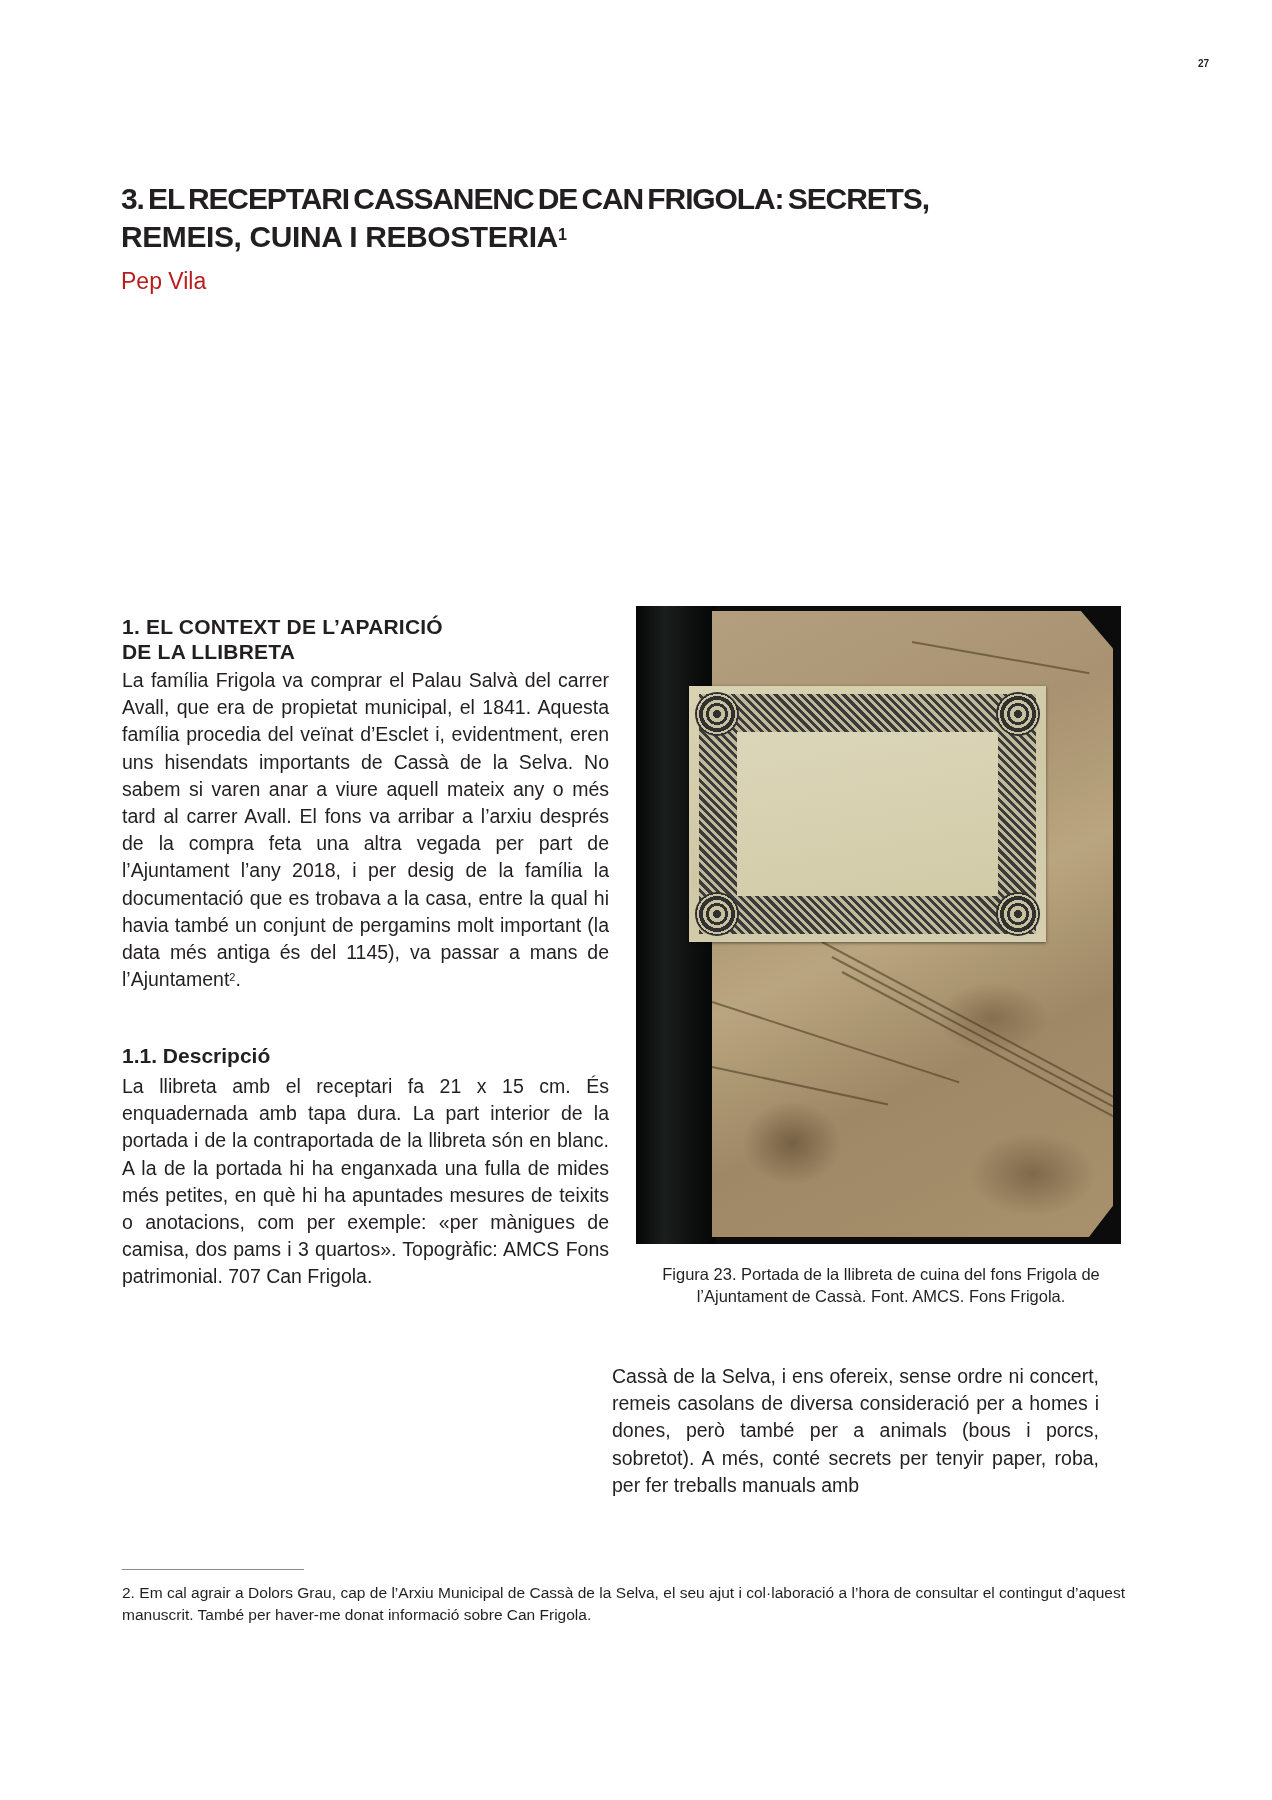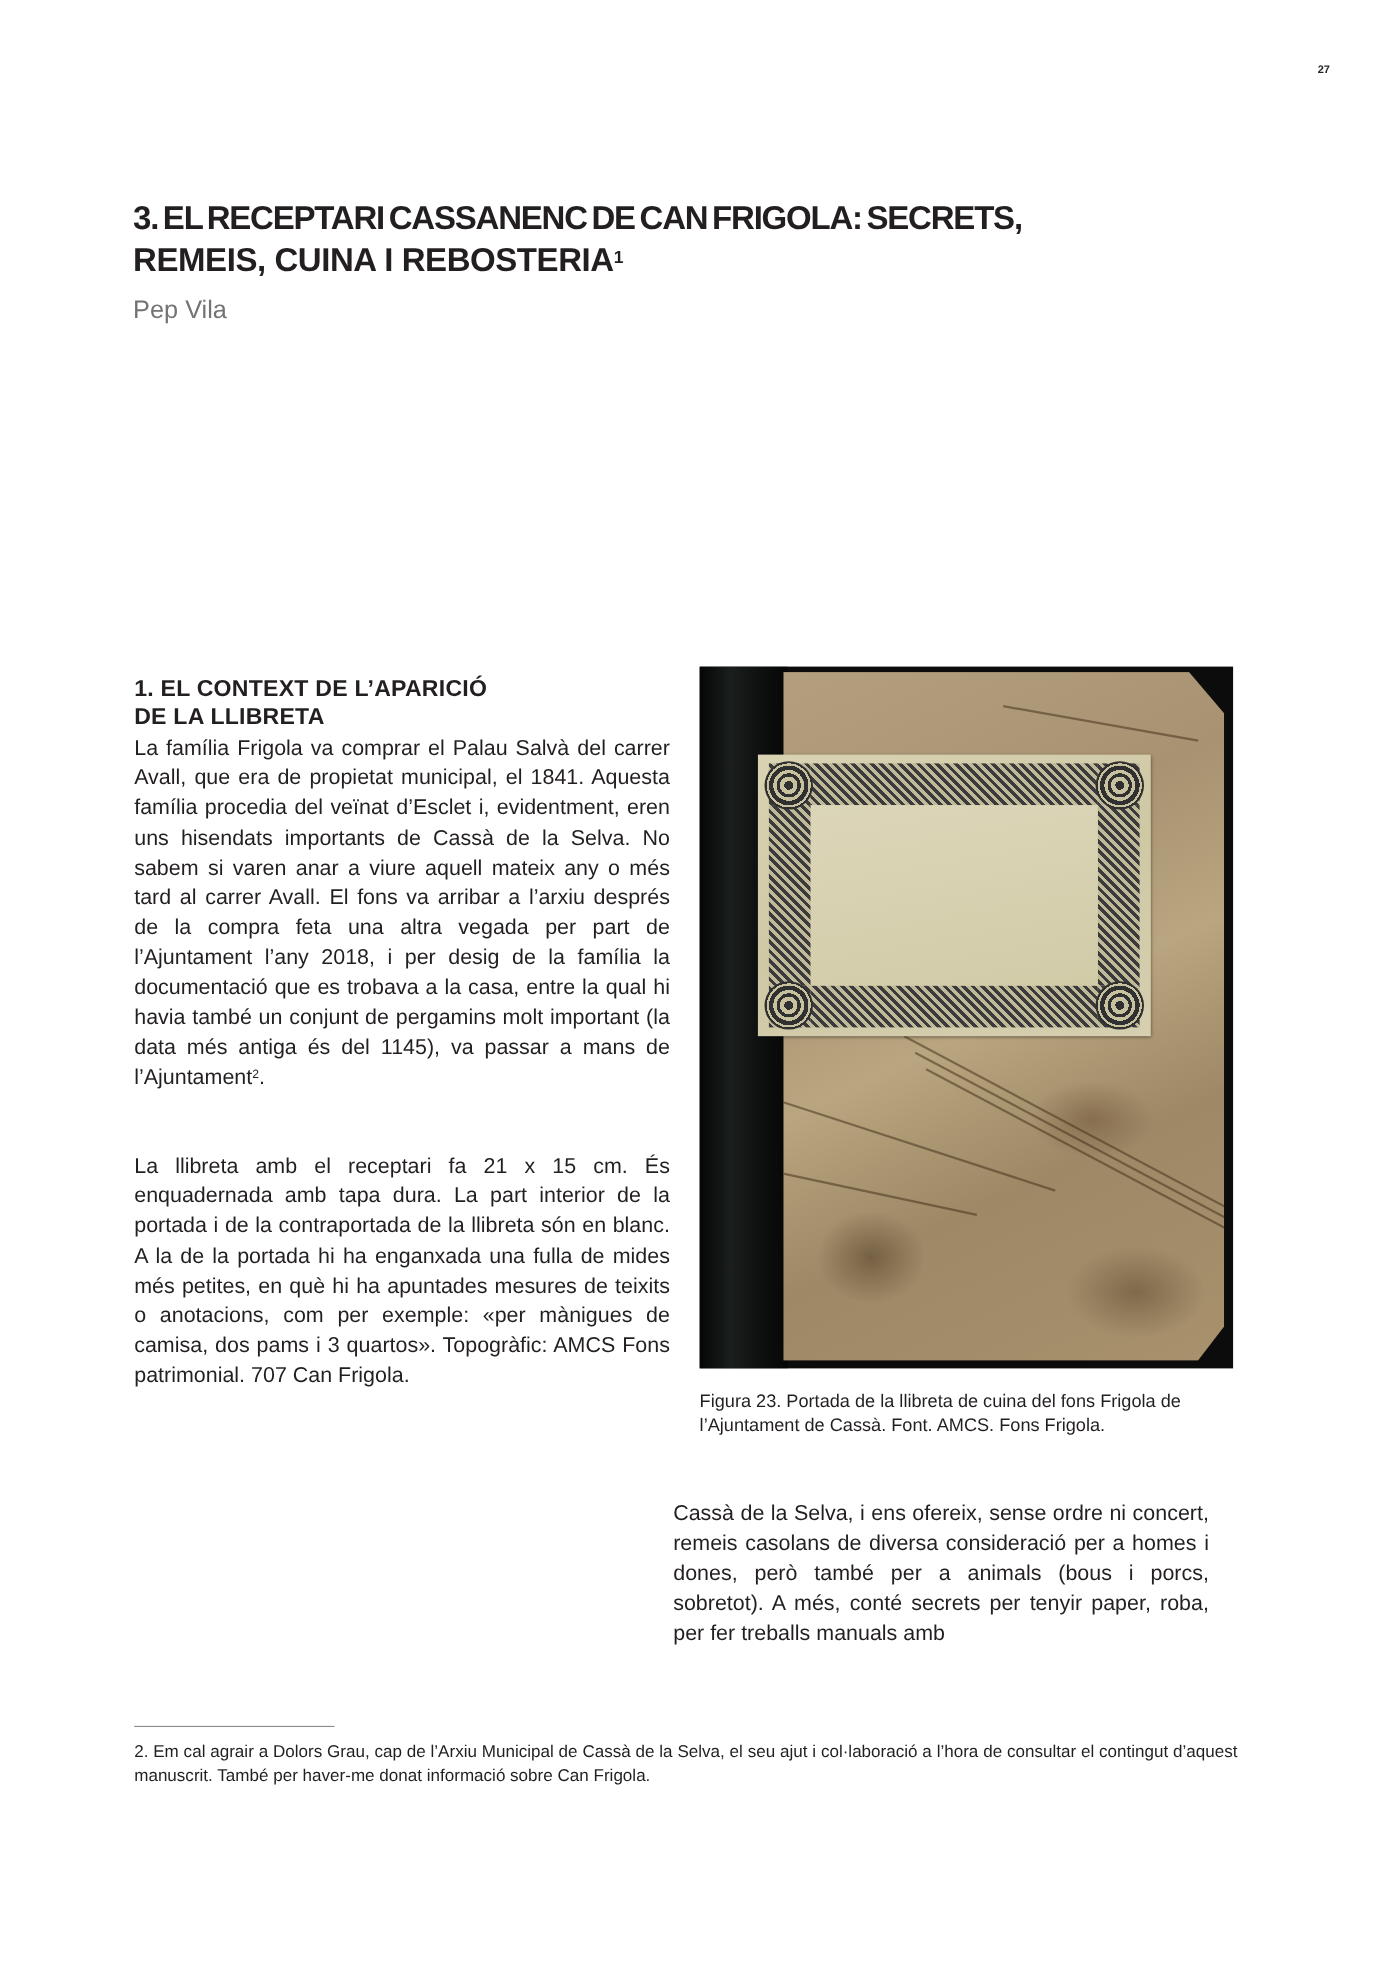--- a/index.html
+++ b/index.html
@@ -9,21 +9,21 @@
     .page-number { position: absolute; top: 58px; right: 63px; font-size: 10px; font-weight: bold; color: #231f20; }
 
     .chapter-title {
       position: absolute; left: 121px; top: 180px; width: 1020px;
       font-family: "Liberation Sans", sans-serif; font-weight: bold;
       font-size: 30px; line-height: 38px; letter-spacing: -0.4px; color: #231f20;
     }
     .chapter-title .line1 { display: block; letter-spacing: -1.1px; word-spacing: -3px; }
     .chapter-title sup { font-size: 16px; vertical-align: top; position: relative; top: -2px; }
 
-    .author { position: absolute; left: 121px; top: 268px; font-size: 23px; color: #737373; }
+    .author { position: absolute; left: 121px; top: 268px; font-size: 23px; color: #b91c1c; }
 
     .col { position: absolute; width: 487px; margin-top: 10px; }
     .col-left { left: 122px; }
     .col-right { left: 612px; }
 
     .h1 { font-weight: bold; font-size: 21px; line-height: 25px; letter-spacing: 0.2px; color: #231f20; }
     .h2 { font-weight: bold; font-size: 21px; line-height: 26px; color: #231f20; }
     .body-text {
       font-size: 19.5px; line-height: 27.2px; text-align: justify; text-align-last: left;
       color: #231f20; hyphens: manual;
@@ -74,21 +74,21 @@
       position: absolute; width: 44px; height: 44px; border-radius: 50%;
       background: radial-gradient(circle, #2f302f 0 4px, #c8c1a0 4px 8px, #2f302f 8px 11px, #c8c1a0 11px 14px, #2f302f 14px 18px, #c8c1a0 18px 20px, #2f302f 20px 22px);
     }
     .figure .label .inner {
       position: absolute; left: 48px; top: 46px; right: 48px; bottom: 46px;
       background: linear-gradient(170deg, #dcd6b9, #d2cba8);
     }
 
     .caption {
       position: absolute; left: 636px; top: 1263px; width: 490px;
-      font-size: 16.5px; line-height: 22px; color: #231f20;
+      font-size: 16.5px; line-height: 22px; color: #231f20; text-align: center;
     }
 
     .footnote-rule { position: absolute; left: 122px; top: 1569px; width: 182px; height: 1px; background: #8a8a8a; }
     .footnotes {
       position: absolute; left: 122px; top: 1582px; width: 1003px;
       font-size: 15.5px; line-height: 22px; color: #231f20; text-align: justify; text-align-last: left;
     }
     .footnotes p { margin-bottom: 6px; }
   </style>
 </head>
@@ -105,20 +105,21 @@
 
 <section id="sec1" class="col col-left">
   <h2 class="h1">
     <span>1. EL CONTEXT DE L’APARICIÓ</span><br>
     <span>DE LA LLIBRETA</span>
   </h2>
   <p class="body-text"><span>La família Frigola va comprar el Palau Salvà del carrer Avall, que era de propietat municipal, el 1841. Aquesta família procedia del veïnat d’Esclet i, evidentment, eren uns hisendats importants de Cassà de la Selva. No sabem si varen anar a viure aquell mateix any o més tard al carrer Avall. El fons va arribar a l’arxiu després de la compra feta una altra vegada per part de l’Ajuntament l’any 2018, i per desig de la família la documentació que es trobava a la casa, entre la qual hi havia també un conjunt de pergamins molt important (la data més antiga és del 1145), va passar a mans de l’Ajuntament</span><sup>2</sup><span>.</span></p>
 </section>
 
 <section id="sec11" class="col col-left">
+  <h3 class="h2">1.1. Descripció</h3>
   <p class="body-text">La llibreta amb el receptari fa 21 x 15 cm. És enquadernada amb tapa dura. La part interior de la portada i de la contraportada de la llibreta són en blanc. A la de la portada hi ha enganxada una fulla de mides més petites, en què hi ha apuntades mesures de teixits o anotacions, com per exemple: «per màni­gues de camisa, dos pams i 3 quartos». Topogràfic: AMCS Fons patrimonial. 707 Can Frigola.</p>
 </section>
 
 <section id="sec12" class="col col-left">
 </section>
 
 <section id="sec12r" class="col col-right">
   <p class="body-text">Cassà de la Selva, i ens ofereix, sense ordre ni concert, remeis casolans de diversa consideració per a homes i dones, però també per a animals (bous i porcs, sobretot). A més, conté secrets per tenyir paper, roba, per fer treballs manuals amb</p>
 </section>
 

